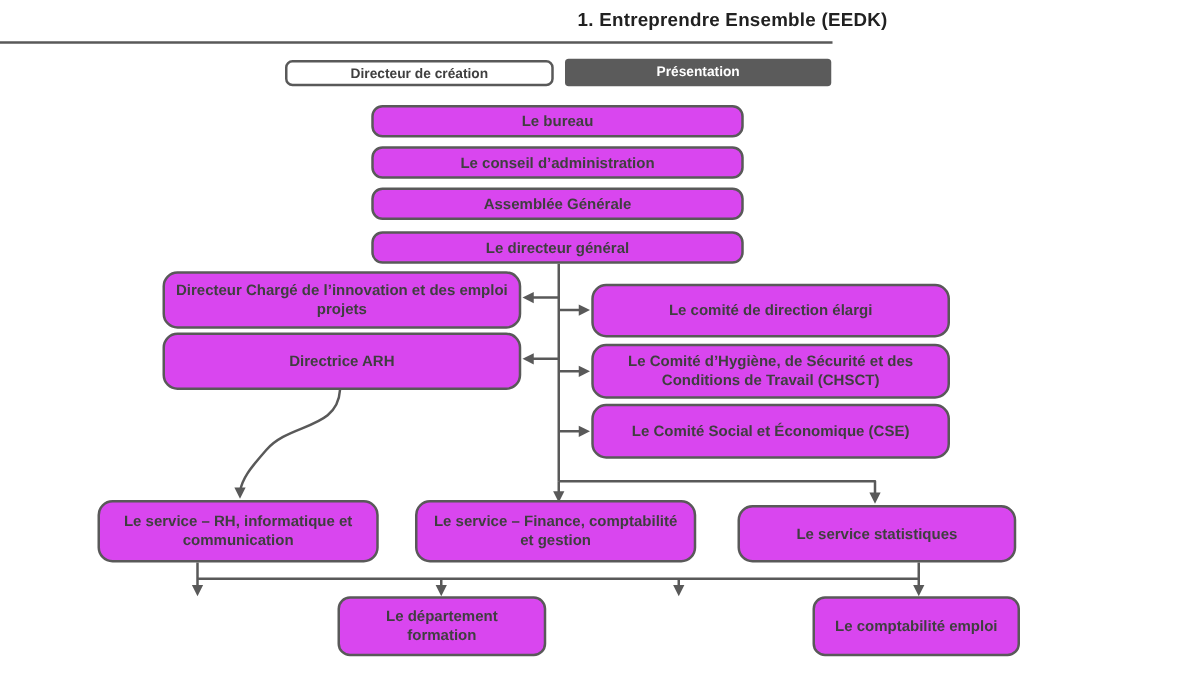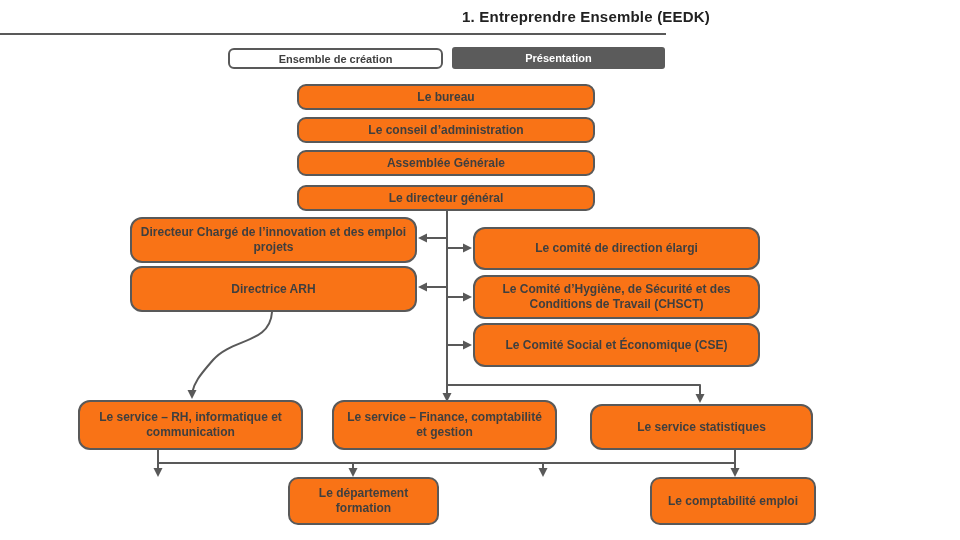--- a/index.html
+++ b/index.html
@@ -21,39 +21,39 @@
   .tab-inactive{
     left:228px;top:48px;width:215px;height:21px;border:2px solid #595959;
     border-radius:6px;background:#fff;color:#3f3f3f;
   }
   .tab-active{
     left:452px;top:47px;width:213px;height:22px;background:#5b5b5b;
     border-radius:3px;color:#ffffff;
   }
   .box{
     position:absolute;display:flex;align-items:center;justify-content:center;
-    box-sizing:border-box;border:2px solid #595959;background:#f97316;
+    box-sizing:border-box;border:2px solid #595959;background:#d946ef;
     color:#3f3f3f;font-weight:bold;font-size:12px;text-align:center;
     line-height:1.25;padding:0 8px;z-index:2;
   }
   .chain{left:297px;width:298px;height:26px;border-radius:9px;}
   .side{width:287px;border-radius:12px;}
   .svc{border-radius:12px;}
   .dept{border-radius:10px;height:48px;top:477px;}
   svg.wires{position:absolute;left:0;top:0;z-index:1;}
 </style>
 </head>
 <body>
 
 <div class="canvas">
 
   <div class="title">1. Entreprendre Ensemble (EEDK)</div>
   <div class="title-rule"></div>
 
-  <div class="tab tab-inactive">Ensemble de création</div>
+  <div class="tab tab-inactive">Directeur de création</div>
   <div class="tab tab-active">Présentation</div>
 
   <svg class="wires" width="960" height="540" viewBox="0 0 960 540">
     <g stroke="#595959" stroke-width="2" fill="none" stroke-linejoin="round">
 
       <path d="M447 211 V385"></path>
 
       <path d="M447 238 H424"></path>
       <path d="M447 287 H424"></path>
 
@@ -97,16 +97,16 @@
   <div class="box side" style="left:130px;top:266px;height:46px">Directrice ARH</div>
 
   <div class="box side" style="left:473px;top:227px;height:43px">Le comité de direction élargi</div>
   <div class="box side" style="left:473px;top:275px;height:44px">Le Comité d’Hygiène, de Sécurité et des Conditions de Travail (CHSCT)</div>
   <div class="box side" style="left:473px;top:323px;height:44px">Le Comité Social et Économique (CSE)</div>
 
   <div class="box svc" style="left:78px;top:400px;width:225px;height:50px">Le service – RH, informatique et communication</div>
   <div class="box svc" style="left:332px;top:400px;width:225px;height:50px">Le service – Finance, comptabilité et gestion</div>
   <div class="box svc" style="left:590px;top:404px;width:223px;height:46px">Le service statistiques</div>
 
-  <div class="box dept" style="left:288px;width:151px">Le département formation</div>
+  <div class="box dept" style="left:270px;width:167px">Le département formation</div>
   <div class="box dept" style="left:650px;width:166px">Le comptabilité emploi</div>
 
 </div>
 
 </body></html>

